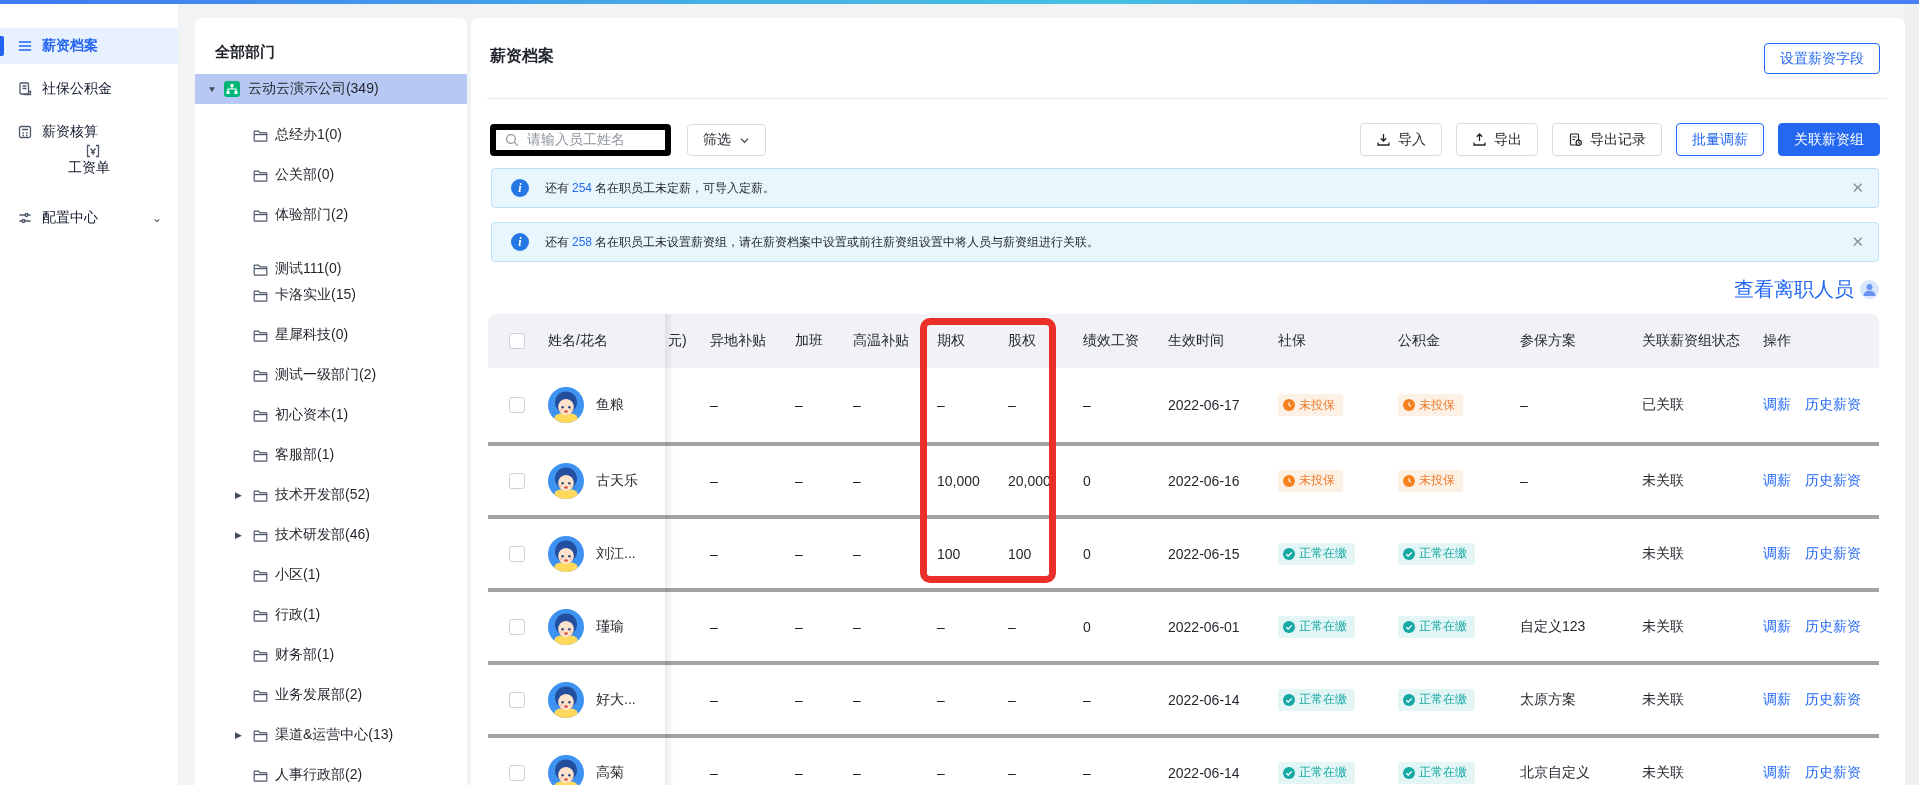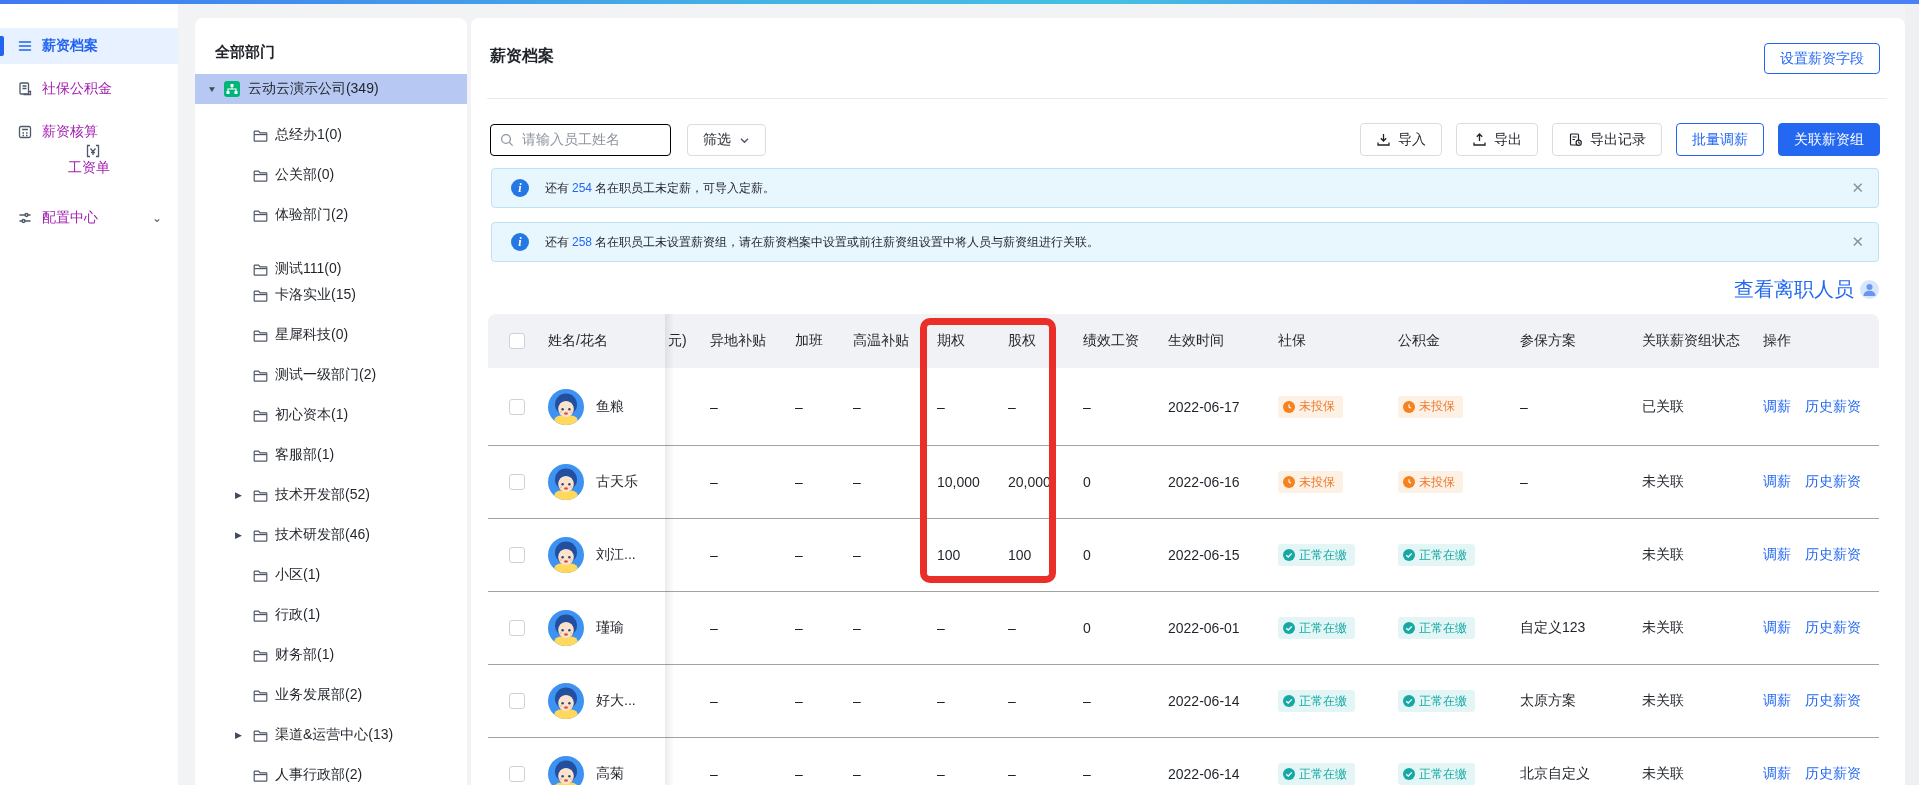--- a/index.html
+++ b/index.html
@@ -4,21 +4,21 @@
 <style>
   * { margin:0; padding:0; box-sizing:border-box; }
   html,body { width:1919px; height:785px; overflow:hidden; }
   body { background:#f2f3f5; font-family:"Liberation Sans","DejaVu Sans",sans-serif; color:#1f2329; font-size:14px; }
   #topbar { position:absolute; left:0; top:0; width:1919px; height:4px;
     background:linear-gradient(90deg,#4179f3 0%,#44b3e4 40%,#45c0e2 58%,#4a80f5 80%,#4a80f5 100%); }
   
   #sidebar { position:absolute; left:0; top:4px; width:178px; height:781px; background:#fff; }
   .side-item { position:absolute; left:0; width:178px; height:36px; display:flex; align-items:center; cursor:pointer; }
   .side-item .sicon { width:16px; height:16px; margin-left:17px; margin-right:9px; display:flex; align-items:center; justify-content:center; color:#4e5969; }
-  .side-item .slabel { font-size:14px; color:#a21caf; }
+  .side-item .slabel { font-size:14px; color:#0f172a; }
   .side-item.active { background:#e8f1ff; }
   .side-item.active .slabel { color:#2263f2; font-weight:bold; }
   .side-item.active .sicon { color:#2263f2; }
   .side-item .chev { position:absolute; right:16px; color:#4e5969; font-size:12px; }
   .side-indicator { position:absolute; left:0; width:4px; border-radius:0 2px 2px 0; background:#2263f2; }
   
   #treecard { position:absolute; left:195px; top:18px; width:272px; height:767px; background:#fff; border-radius:8px 8px 0 0; }
   #tree-title { position:absolute; left:20px; top:25px; font-size:15px; font-weight:bold; color:#1f2329; }
   #tree-root { position:absolute; left:0; top:56px; width:272px; height:30px; background:#b7c8f2; display:flex; align-items:center; cursor:pointer; }
   #tree-root .caret { margin-left:12px; font-size:10px; color:#404a5c; transform:scale(1,.85); }
@@ -30,38 +30,38 @@
   .tree-row .tlabel { position:absolute; left:80px; font-size:14px; color:#1f2329; white-space:nowrap; }
   
   #maincard { position:absolute; left:471px; top:18px; width:1434px; height:767px; background:#fff; border-radius:8px 8px 0 0; overflow:hidden; }
   #page-title { position:absolute; left:19px; top:28px; font-size:16px; font-weight:bold; }
   .btn { display:inline-flex; align-items:center; justify-content:center; border-radius:4px; font-size:14px; cursor:pointer; background:#fff; border:1px solid #d9dce1; height:33px; padding:0 15px; white-space:nowrap; color:#1f2329; }
   .btn .bicon { margin-right:7px; display:inline-flex; }
   .btn.outline-primary { border-color:#2468f2; color:#2468f2; }
   .btn.primary { background:#2468f2; border-color:#2468f2; color:#fff; }
   #btn-settings { position:absolute; top:25px; right:25px; height:31px; border-color:#2468f2; color:#2468f2; }
   #divider1 { position:absolute; left:16px; right:18px; top:80px; height:1px; background:#e9eaee; }
-  #search-box { position:absolute; left:19px; top:106px; width:181px; height:32px; border:1px solid #000000; border-radius:4px; display:flex; align-items:center; background:#fff; }
+  #search-box { position:absolute; left:19px; top:106px; width:181px; height:32px; border:6px solid #000000; border-radius:4px; display:flex; align-items:center; background:#fff; }
   #search-box .ph { color:#8f959e; font-size:14px; margin-left:8px; }
   #filter-btn { position:absolute; left:216px; top:106px; height:32px; }
   #filter-btn .chev { margin-left:8px; font-size:11px; color:#4e5969; }
   #toolbar { position:absolute; top:105px; right:25px; display:flex; gap:14px; }
   .alert { position:absolute; left:20px; width:1388px; height:40px; background:#e8f6fe; border:1px solid #bfe0f7; border-radius:4px; display:flex; align-items:center; }
   .alert .info-ico { width:18px; height:18px; border-radius:50%; background:#2577e3; color:#fff; font-size:12px; font-weight:bold; display:flex; align-items:center; justify-content:center; margin-left:19px; margin-right:16px; font-family:"Liberation Serif",serif; font-style:italic; flex:none; }
   .alert .atext { font-size:12px; color:#1f2329; }
   .alert .num { color:#2468f2; margin:0 3px; }
   .alert .close { position:absolute; right:14px; top:50%; transform:translateY(-50%); color:#8a9199; font-size:15px; cursor:pointer; }
   #resigned { position:absolute; top:258px; right:26px; display:flex; align-items:center; }
   #resigned .rlabel { color:#2468f2; font-size:20px; cursor:pointer; }
   #resigned .person { width:19px; height:19px; border-radius:50%; background:#d8e6fb; margin-left:6px; position:relative; overflow:hidden; cursor:pointer; }
   
   #table { position:absolute; left:17px; top:296px; width:1391px; height:471px; }
   #thead { position:absolute; left:0; top:0; width:1391px; height:54px; background:#f0f2f5; border-radius:8px 8px 0 0; }
   .th { position:absolute; top:0; height:54px; display:flex; align-items:center; font-size:14px; color:#1f2329; white-space:nowrap; }
-  .trow { position:absolute; left:0; width:1391px; border-bottom:1px solid #a3a3a3; background:#fff; }
+  .trow { position:absolute; left:0; width:1391px; border-bottom:4px solid #a3a3a3; background:#fff; }
   .td { position:absolute; top:0; height:100%; display:flex; align-items:center; font-size:14px; color:#1f2329; white-space:nowrap; }
   .cbx { position:absolute; left:21px; top:50%; transform:translateY(-50%); width:16px; height:16px; border:1px solid #ccd2da; border-radius:3px; background:#fff; cursor:pointer; }
   .avatar { width:36px; height:36px; flex:none; margin-right:12px; }
   .badge { display:inline-flex; align-items:center; height:22px; padding:0 8px 0 5px; border-radius:3px; font-size:12px; }
   .badge .bico { width:12px; height:12px; border-radius:50%; margin-right:4px; position:relative; flex:none; }
   .badge.warn { background:#fdf1e5; color:#ed7b2f; }
   .badge.warn .bico { background:#f5821f; }
   .badge.ok { background:#e3f6f5; color:#16a8a4; }
   .badge.ok .bico { background:#16a8a4; }
   .links a { color:#2468f2; text-decoration:none; cursor:pointer; }

